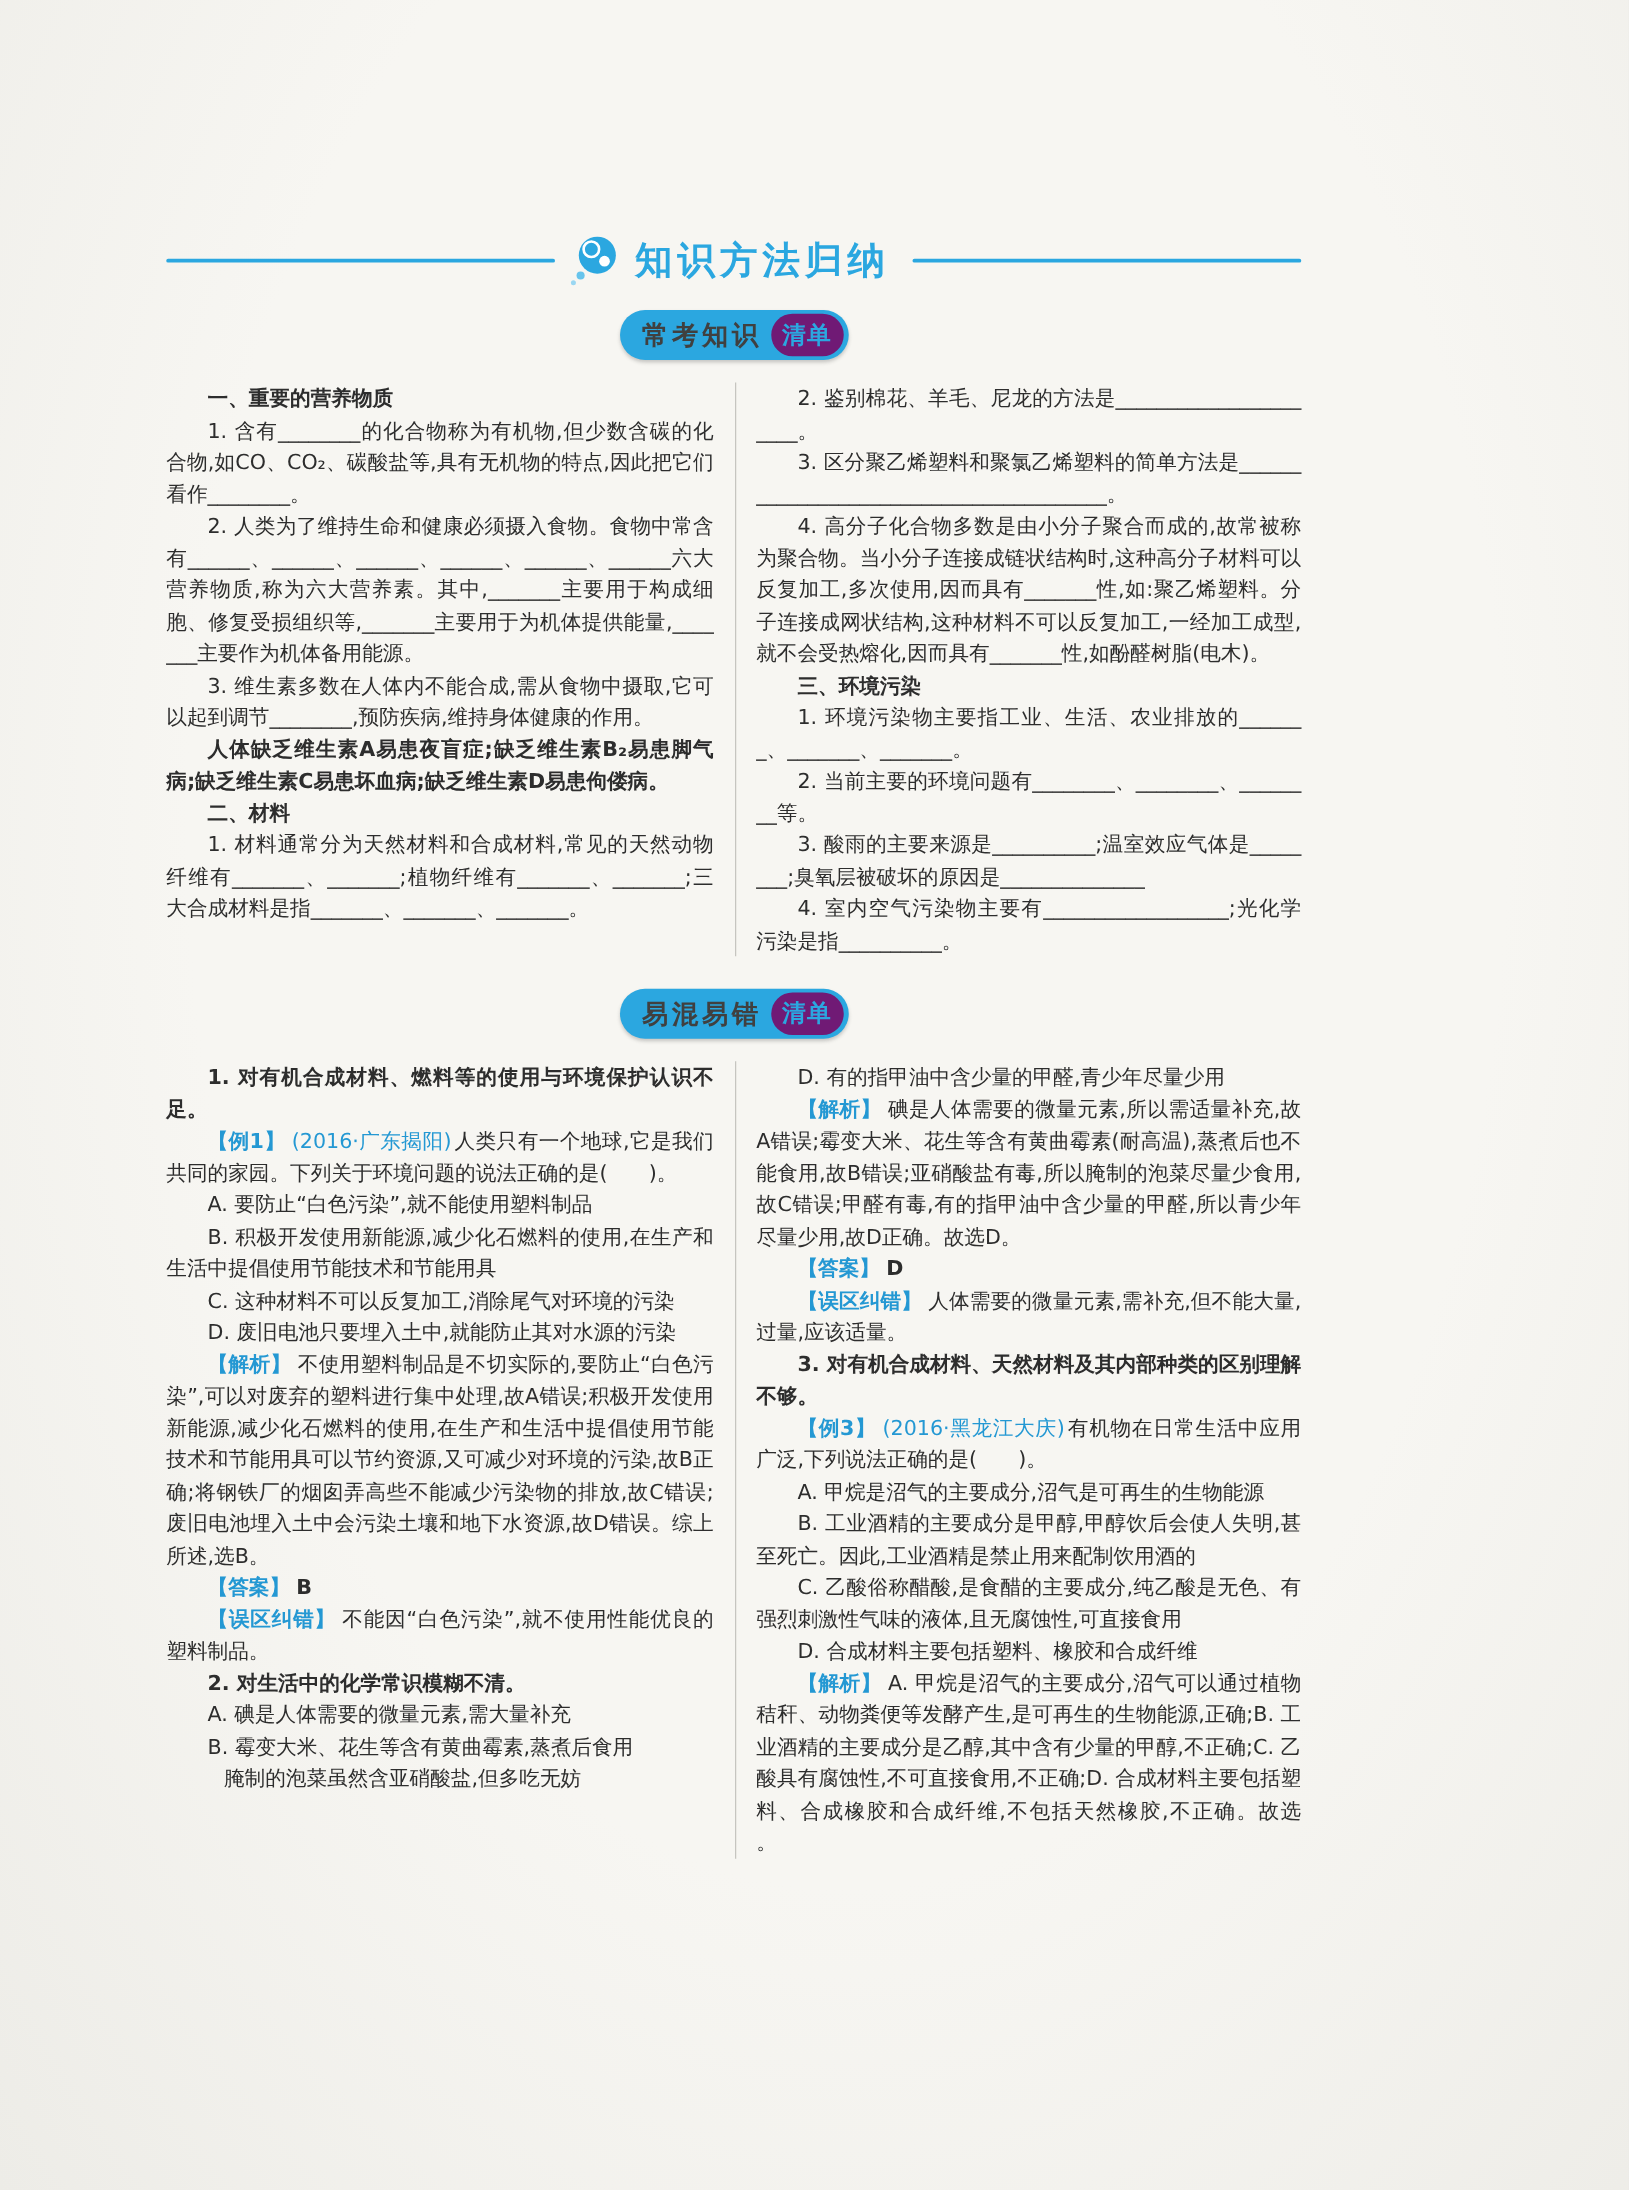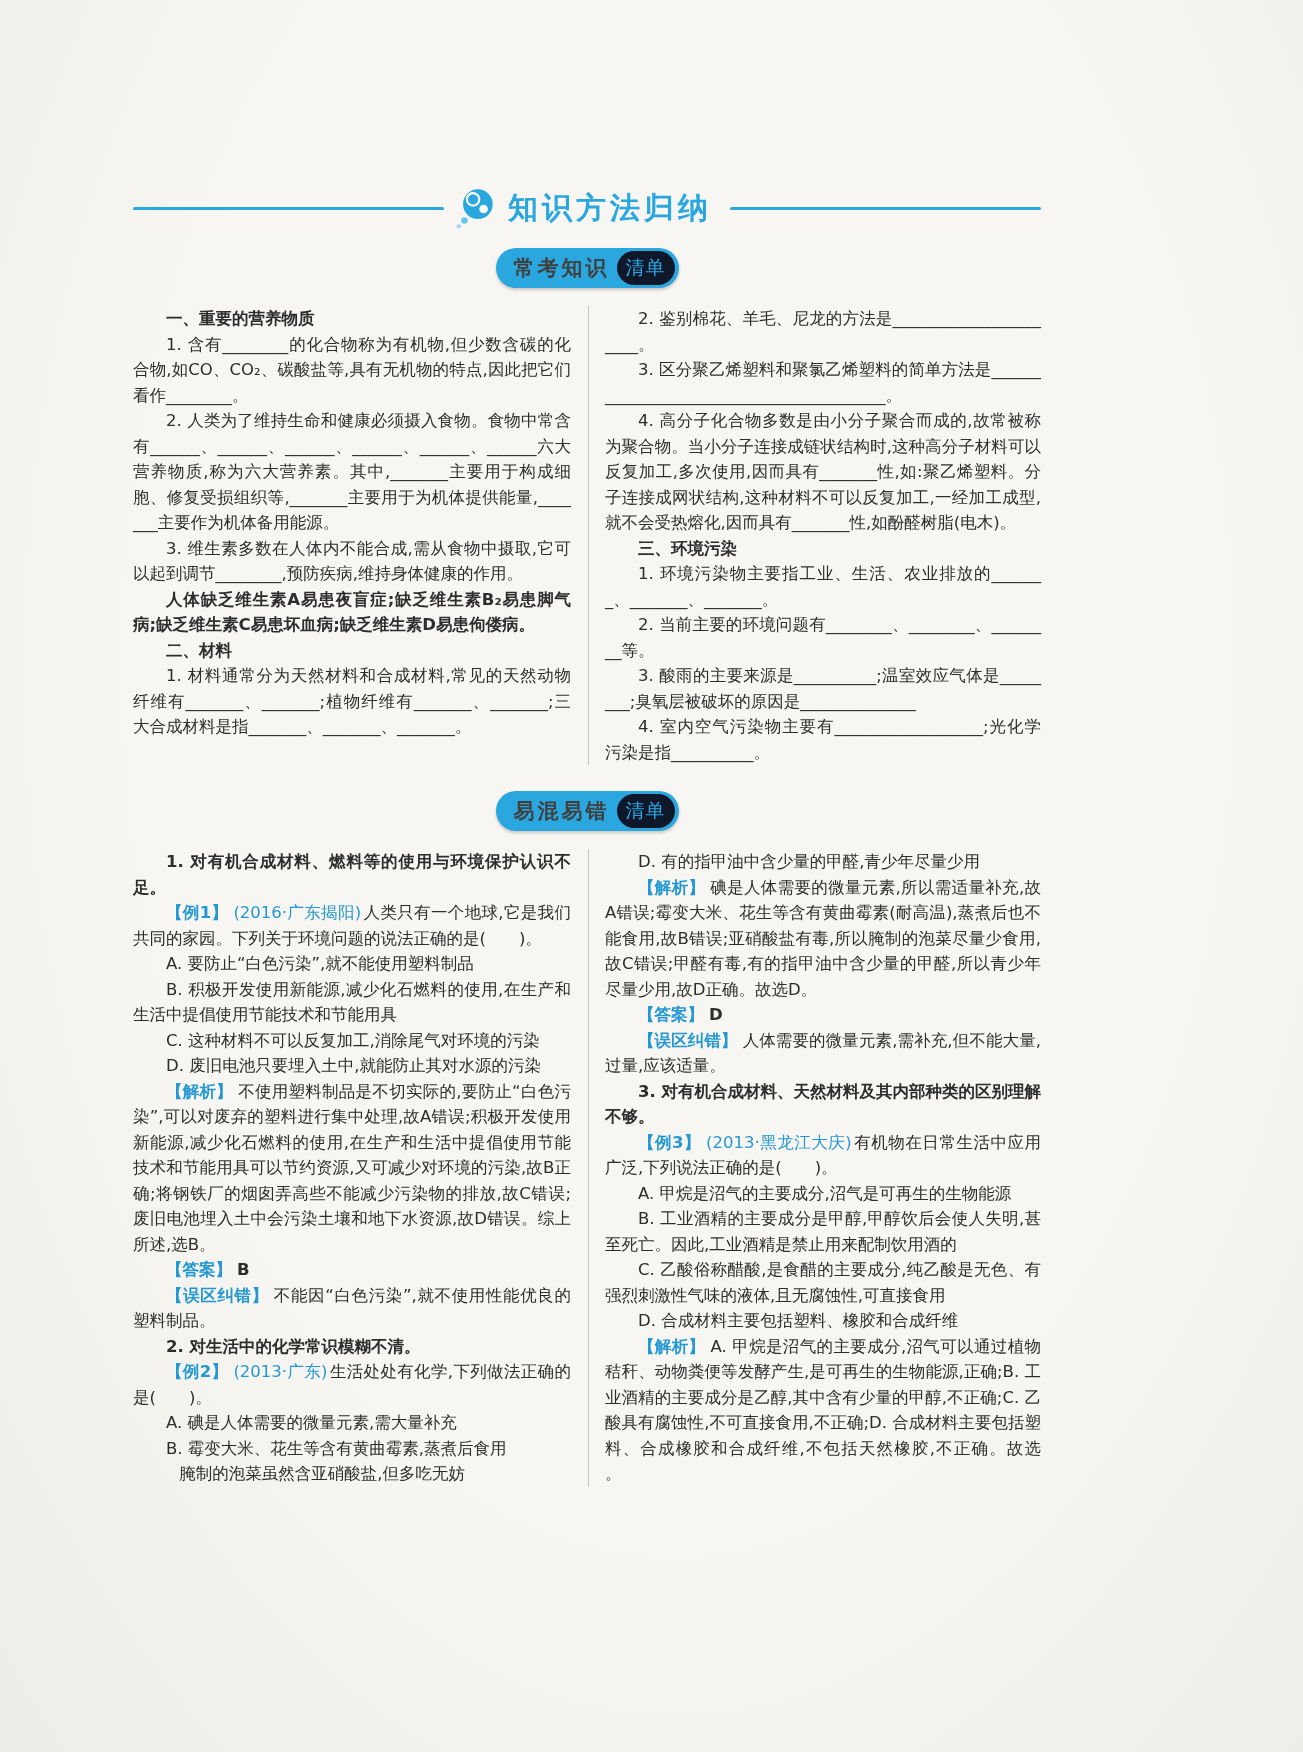--- a/index.html
+++ b/index.html
@@ -10,21 +10,21 @@
 
   .hdr{display:flex;align-items:center;gap:8px;height:48px;}
   .hdr-line{flex:1;height:3px;background:#2ba7e0;border-radius:3px;}
   .hdr-icon{flex:0 0 auto;display:flex;}
   .hdr-title{flex:0 0 auto;color:#2ba7e0;font-size:30px;font-weight:bold;letter-spacing:4px;padding:0 10px 0 2px;}
 
   .badge-row{text-align:center;margin-top:16px;}
   .badge{display:inline-flex;align-items:center;background:#2ba7e0;border-radius:999px;
          padding:3px 4px 3px 18px;box-shadow:0 2px 3px rgba(60,60,60,.25);}
   .badge-main{color:#404040;font-size:21px;font-weight:bold;letter-spacing:3px;}
-  .badge-tail{background:#0f172a;color:#2ba7e0;font-size:19px;font-weight:normal;letter-spacing:1px;
+  .badge-tail{background:#701a75;color:#2ba7e0;font-size:19px;font-weight:bold;letter-spacing:1px;
               border-radius:999px;padding:4px 9px;margin-left:7px;}
 
   .cols{display:flex;margin-top:18px;}
   .col{font-size:16.5px;line-height:25.5px;word-break:break-all;text-align:justify;}
   .col-l{width:455px;padding-right:17px;}
   .col-r{width:453px;padding-left:16px;border-left:1px solid #c6c5c0;}
 
   p{margin:0;text-indent:2em;}
   .bold{font-weight:bold;}
   .cont{text-indent:2.8em;}
@@ -97,35 +97,34 @@
         <p>A. 要防止“白色污染”,就不能使用塑料制品</p>
         <p>B. 积极开发使用新能源,减少化石燃料的使用,在生产和生活中提倡使用节能技术和节能用具</p>
         <p>C. 这种材料不可以反复加工,消除尾气对环境的污染</p>
         <p>D. 废旧电池只要埋入土中,就能防止其对水源的污染</p>
 
         <p><span class="lblb">【解析】</span><span>不使用塑料制品是不切实际的,要防止“白色污染”,可以对废弃的塑料进行集中处理,故A错误;积极开发使用新能源,减少化石燃料的使用,在生产和生活中提倡使用节能技术和节能用具可以节约资源,又可减少对环境的污染,故B正确;将钢铁厂的烟囱弄高些不能减少污染物的排放,故C错误;废旧电池埋入土中会污染土壤和地下水资源,故D错误。综上所述,选B。</span></p>
         <p><span class="lblb">【答案】</span><span class="ansb">B</span></p>
         <p><span class="lblb">【误区纠错】</span><span>不能因“白色污染”,就不使用性能优良的塑料制品。</span></p>
 
         <p class="bold">2. 对生活中的化学常识模糊不清。</p>
-        <p><span class="lblb">【例2】</span><span class="src">(2013·广东)</span><span>生活处处有化学,下列做法正确的是(　　)。</span></p>
         <p>A. 碘是人体需要的微量元素,需大量补充</p>
         <p>B. 霉变大米、花生等含有黄曲霉素,蒸煮后食用</p>
         <p class="cont">腌制的泡菜虽然含亚硝酸盐,但多吃无妨</p>
       </div>
 
       <div class="col col-r">
         <p>D. 有的指甲油中含少量的甲醛,青少年尽量少用</p>
 
         <p><span class="lblb">【解析】</span><span>碘是人体需要的微量元素,所以需适量补充,故A错误;霉变大米、花生等含有黄曲霉素(耐高温),蒸煮后也不能食用,故B错误;亚硝酸盐有毒,所以腌制的泡菜尽量少食用,故C错误;甲醛有毒,有的指甲油中含少量的甲醛,所以青少年尽量少用,故D正确。故选D。</span></p>
         <p><span class="lblb">【答案】</span><span class="ansb">D</span></p>
         <p><span class="lblb">【误区纠错】</span><span>人体需要的微量元素,需补充,但不能大量,过量,应该适量。</span></p>
 
         <p class="bold">3. 对有机合成材料、天然材料及其内部种类的区别理解不够。</p>
-        <p><span class="lblb">【例3】</span><span class="src">(2013·黑龙江大庆)</span><span>有机物在日常生活中应用广泛,下列说法正确的是(　　)。</span></p>
+        <p><span class="lblb">【例3】</span><span class="src">(2016·黑龙江大庆)</span><span>有机物在日常生活中应用广泛,下列说法正确的是(　　)。</span></p>
         <p>A. 甲烷是沼气的主要成分,沼气是可再生的生物能源</p>
         <p>B. 工业酒精的主要成分是甲醇,甲醇饮后会使人失明,甚至死亡。因此,工业酒精是禁止用来配制饮用酒的</p>
         <p>C. 乙酸俗称醋酸,是食醋的主要成分,纯乙酸是无色、有强烈刺激性气味的液体,且无腐蚀性,可直接食用</p>
         <p>D. 合成材料主要包括塑料、橡胶和合成纤维</p>
         <p><span class="lblb">【解析】</span><span>A. 甲烷是沼气的主要成分,沼气可以通过植物秸秆、动物粪便等发酵产生,是可再生的生物能源,正确;B. 工业酒精的主要成分是乙醇,其中含有少量的甲醇,不正确;C. 乙酸具有腐蚀性,不可直接食用,不正确;D. 合成材料主要包括塑料、合成橡胶和合成纤维,不包括天然橡胶,不正确。故选　　。</span></p>
       </div>
     </div>
 
   </div>
 </div>

